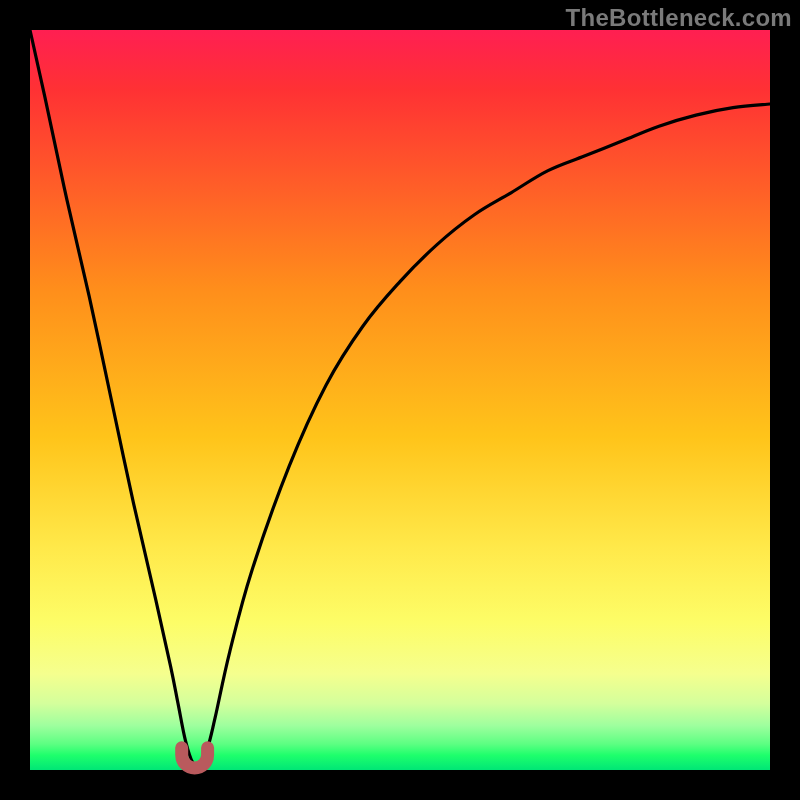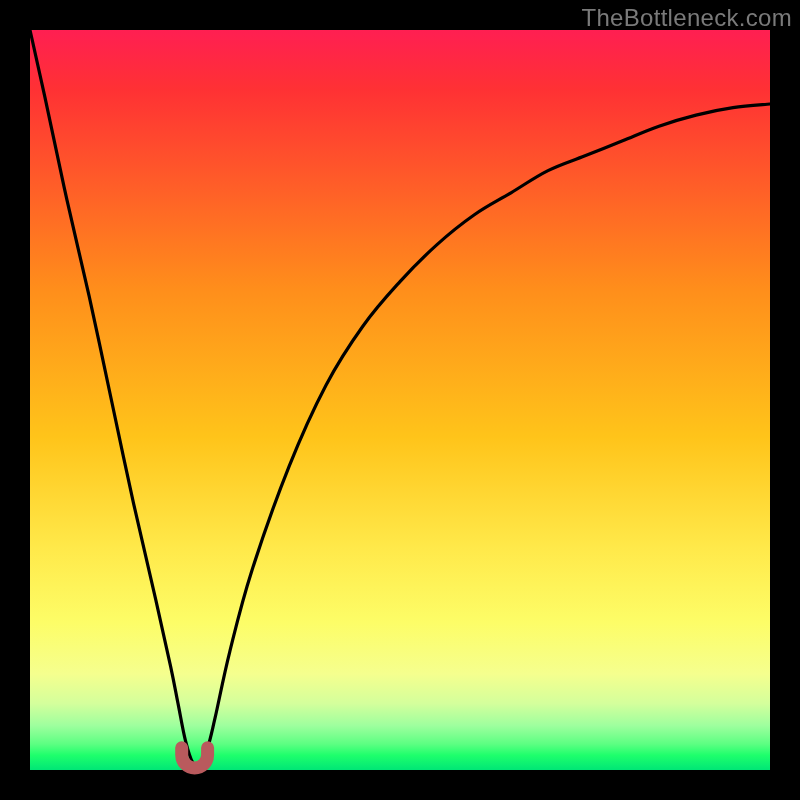--- a/index.html
+++ b/index.html
@@ -40,21 +40,21 @@
       #1eff6c 98%,
       #00e676 100%
     );
   }
   .watermark {
     position: absolute;
     top: 4px;
     right: 8px;
     color: #7a7a7a;
     font-size: 24px;
-    font-weight: 400;
+    font-weight: 700;
     letter-spacing: 0.3px;
     user-select: none;
   }
   svg.curves {
     position: absolute;
     left: 0;
     top: 0;
     width: 740px;
     height: 740px;
     overflow: visible;

